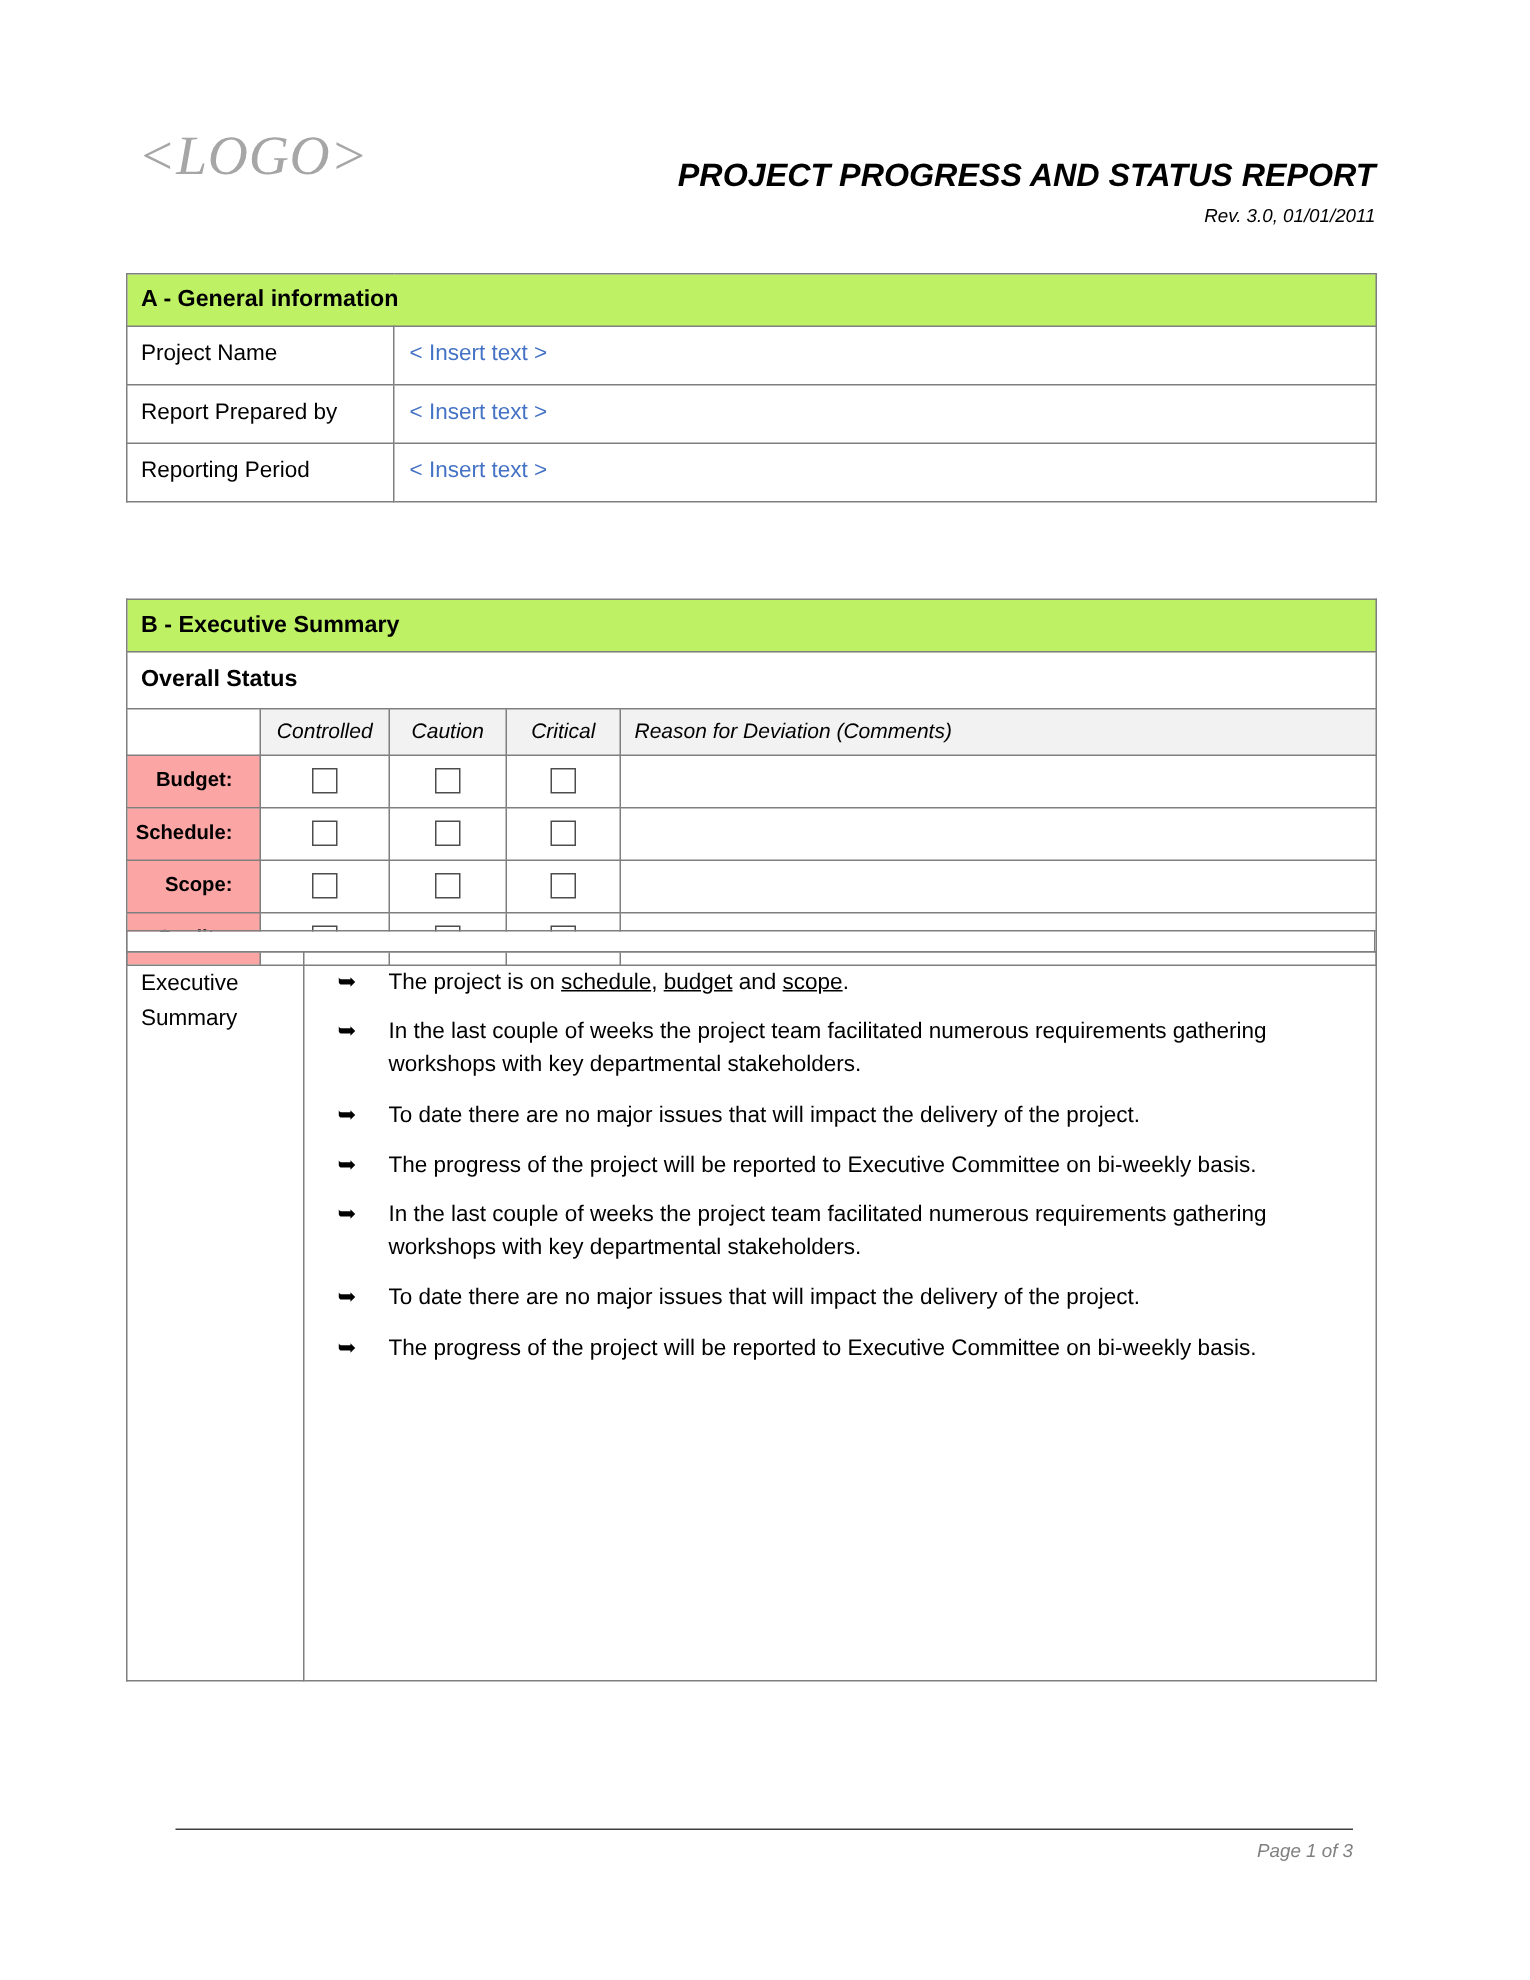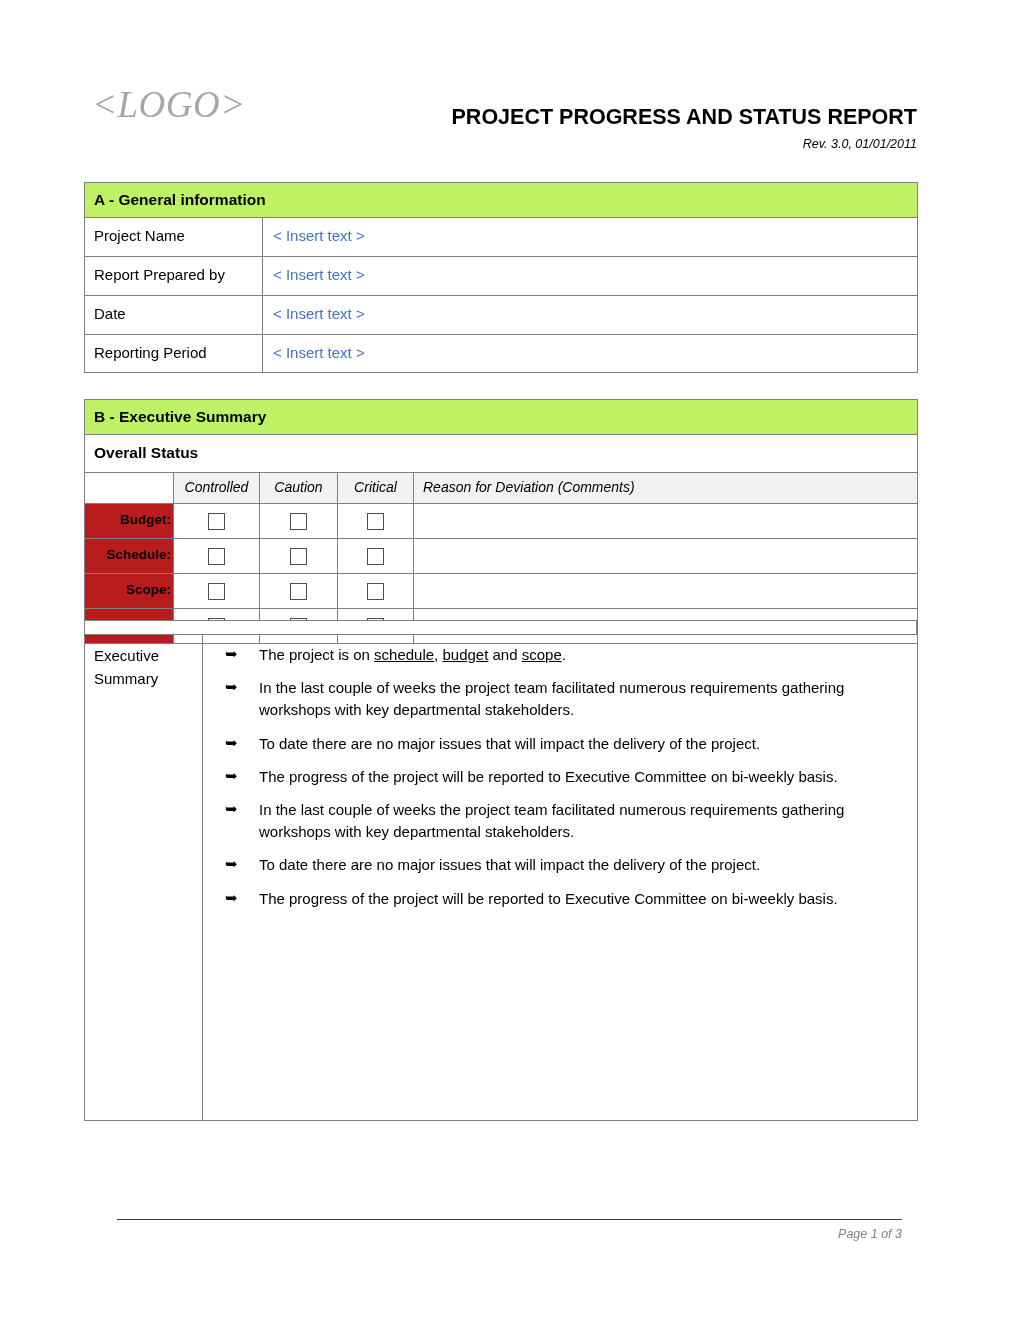--- a/index.html
+++ b/index.html
@@ -50,20 +50,21 @@
     text-align: right;
     width: 640px;
   }
   .doc-title {
     font-family: "Liberation Sans", sans-serif;
     font-weight: bold;
     font-size: 21.5px;
     color: #000000;
     line-height: 1.1;
     white-space: nowrap;
+    font-style: italic;
   }
   .doc-rev {
     font-family: "Liberation Sans", sans-serif;
     font-style: italic;
     font-size: 12.5px;
     color: #000000;
     margin-top: 7px;
   }
 
   
@@ -129,25 +130,25 @@
     background: #ffffff;
   }
   #table-b td.sc-head-reason {
     background: #f2f2f2;
     font-style: italic;
     font-size: 14px;
     text-align: left;
     padding: 6px 4px 7px 9px;
   }
   #table-b td.sc-rowlabel {
-    background: #b91c1c;
+    background: #fca5a5;
     font-weight: bold;
     font-size: 13.5px;
     text-align: right;
-    padding: 8px 2px 9px 4px;
+    padding: 8px 18px 9px 4px;
   }
   #table-b td.sc-box {
     text-align: center;
     padding: 7px 0 7px 0;
     background: #ffffff;
   }
   #table-b td.sc-reason {
     background: #ffffff;
   }
   .checkbox {
@@ -260,24 +261,20 @@
     <tbody>
       <tr class="section-banner">
         <td colspan="2">A - General information</td>
       </tr>
       <tr>
         <td class="label-cell">Project Name</td>
         <td class="value-cell">&lt; Insert text &gt;</td>
       </tr>
       <tr>
         <td class="label-cell">Report Prepared by</td>
-        <td class="value-cell">&lt; Insert text &gt;</td>
-      </tr>
-      <tr>
-        <td class="label-cell">Date</td>
         <td class="value-cell">&lt; Insert text &gt;</td>
       </tr>
       <tr>
         <td class="label-cell">Reporting Period</td>
         <td class="value-cell">&lt; Insert text &gt;</td>
       </tr>
     </tbody>
   </table>
 
   <table class="tbl" id="table-b">

